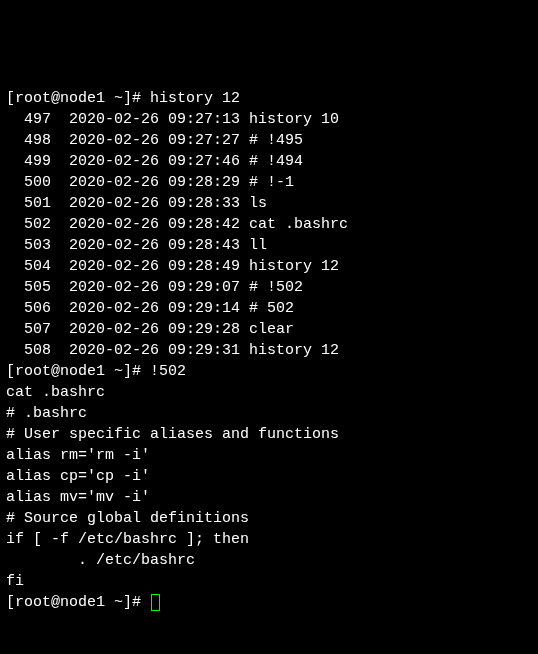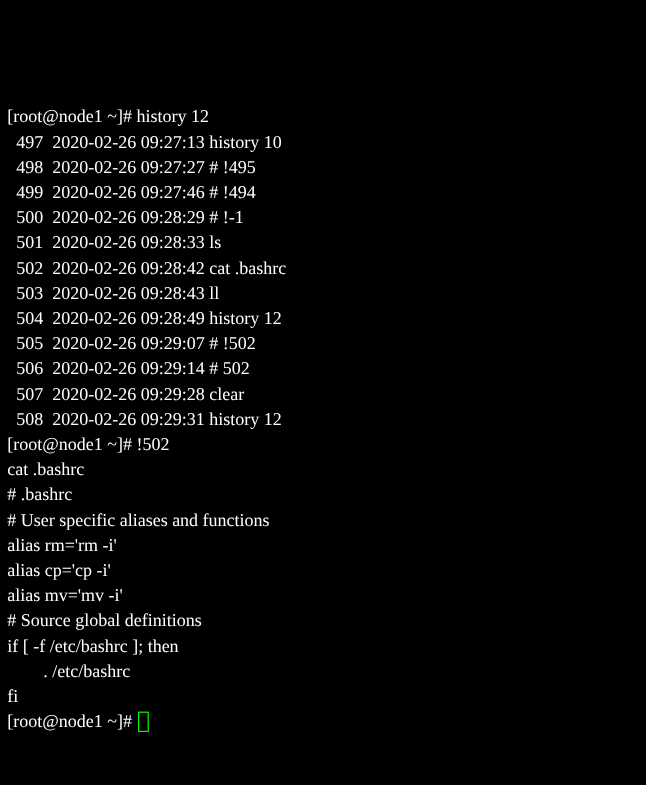--- a/index.html
+++ b/index.html
@@ -13,21 +13,20 @@
       font-family: 'Consolas', 'Monaco', 'Courier New', monospace;
       font-size: 15px;
       line-height: 1.4;
       padding: 4px 6px;
       width: 538px;
       height: 654px;
       white-space: pre;
     }
     .line {
       display: block;
-      font-family: Liberation Serif, serif;
     }
     .cursor {
       display: inline-block;
       width: 9px;
       height: 17px;
       border: 1px solid #00ff00;
       background: transparent;
       vertical-align: text-bottom;
       margin-left: 1px;
     }

